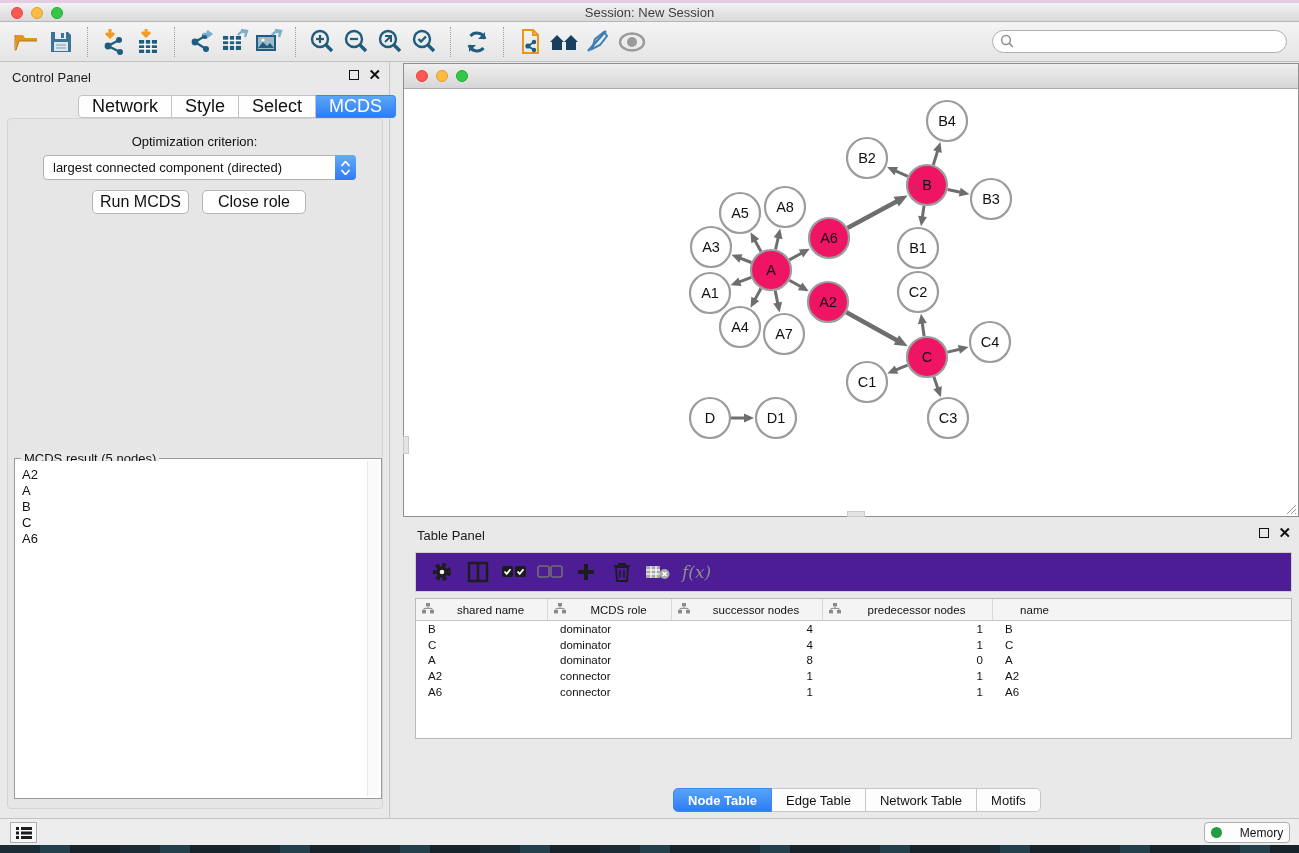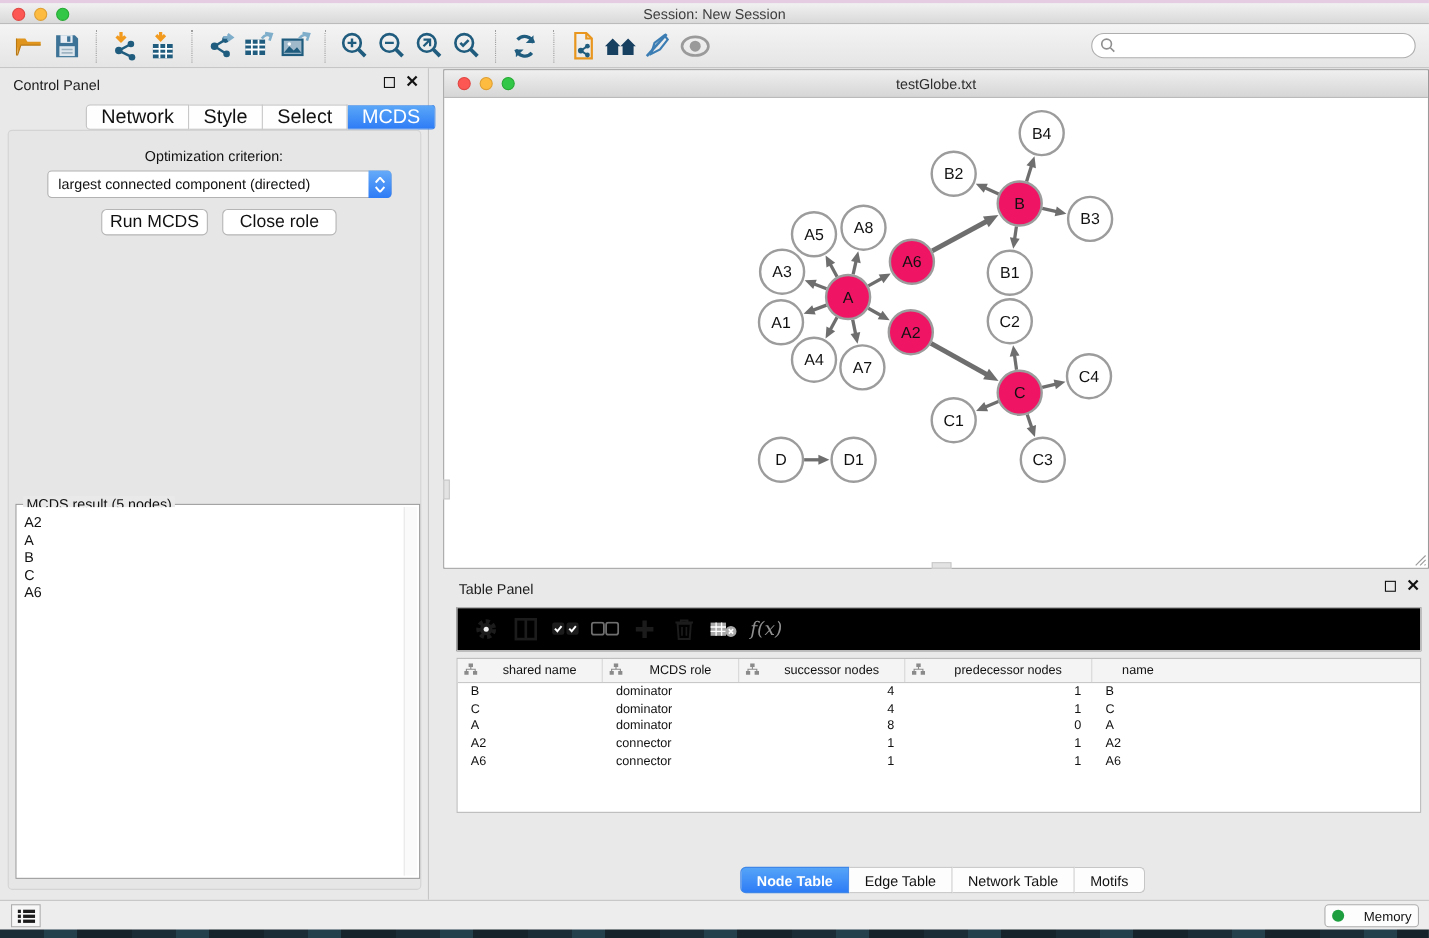--- a/index.html
+++ b/index.html
@@ -76,21 +76,21 @@
   .net-canvas { position:absolute; left:0; top:25px; width:894px; height:427px; background:#fff; }
   .split-handle-left { position:absolute; left:-1px; top:372px; width:6px; height:18px;
     background:#E3E3E3; border:1px solid #C9C9C9; }
   .split-handle-bottom { position:absolute; left:443px; bottom:-1px; width:18px; height:6px;
     background:#E3E3E3; border:1px solid #C9C9C9; }
   .resize-grip { position:absolute; right:1px; bottom:1px; width:13px; height:13px; }
 
   
   .table-panel { position:absolute; left:403px; top:520px; width:896px; height:298px; background:#E9E9E9; }
   .tp-toolbar { position:absolute; left:12px; top:32px; width:877px; height:40px;
-    background:#000000; border:1px solid #CFCFCF; display:flex; align-items:center; padding-left:8px; }
+    background:#4c1d95; border:1px solid #CFCFCF; display:flex; align-items:center; padding-left:8px; }
   .tp-icon { width:36px; height:34px; display:flex; align-items:center; justify-content:center; flex:0 0 auto; }
   .fx-label { font-family:"DejaVu Serif", serif; font-style:italic; font-size:17px; color:#8F8F8F; margin-left:6px; }
   .tp-table { position:absolute; left:12px; top:78px; width:877px; height:141px;
     background:#fff; border:1px solid #B9B9B9; overflow:hidden; }
   .tp-header { display:flex; height:22px; background:#F4F4F4; border-bottom:1px solid #C8C8C8; }
   .th-cell { display:flex; align-items:center; border-right:1px solid #D7D7D7; font-size:11.5px; color:#111; }
   .th-cell.no-border { border-right:none; }
   .th-cell .th-label { flex:1; text-align:center; padding:0 4px; }
   .th-icon { margin-left:6px; flex:0 0 auto; }
   .tp-row { display:flex; height:15.8px; align-items:center; }
@@ -321,21 +321,20 @@
     </div>
   </div>
 
   <div class="net-window">
     <div class="net-titlebar">
       <div class="lights">
         <div class="light red"></div>
         <div class="light yellow"></div>
         <div class="light green"></div>
       </div>
-      <div class="net-title">testGlobe.txt</div>
     </div>
     <div class="net-canvas">
       <svg id="graph-svg" width="894" height="427" viewBox="0 0 894 427">
           <g>
             <line x1="356.96678911489033" y1="162.55183804995966" x2="350.3331584072995" y2="150.35451707148624" stroke="#6E6E6E" stroke-width="3"></line>
             <polygon points="346.51098283201964,143.32664585242324 355.2418798618424,149.96151111515704 347.3355247403966,154.26145863734692" fill="#6E6E6E"></polygon>
           </g>
           <g>
             <line x1="371.5555396141918" y1="160.500071736137" x2="374.4920862654403" y2="147.28561180551858" stroke="#6E6E6E" stroke-width="3"></line>
             <polygon points="376.22752992798956,139.47611532404696 378.4510671206308,150.21417298607042 369.66538357897525,148.26179886570253" fill="#6E6E6E"></polygon>

